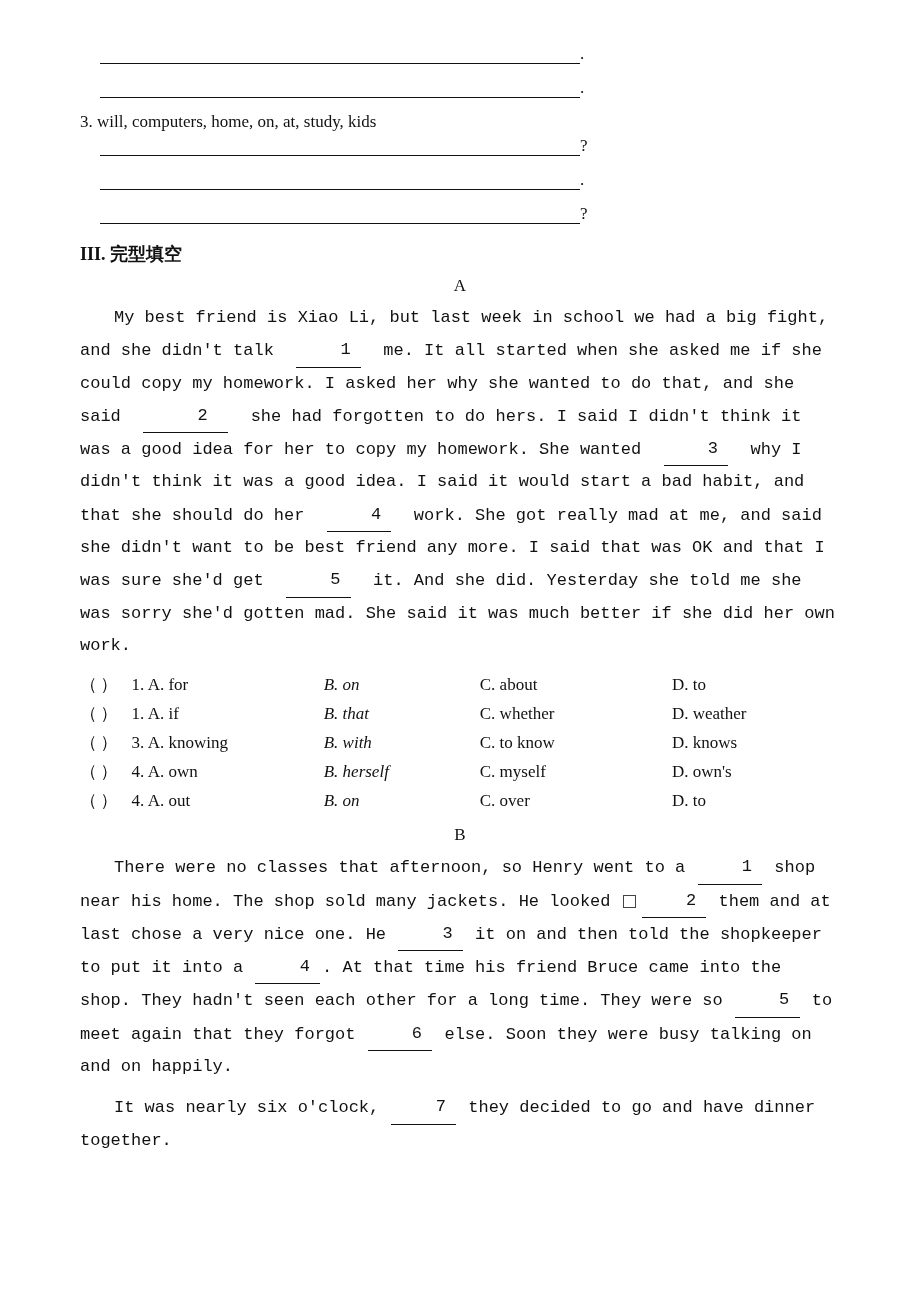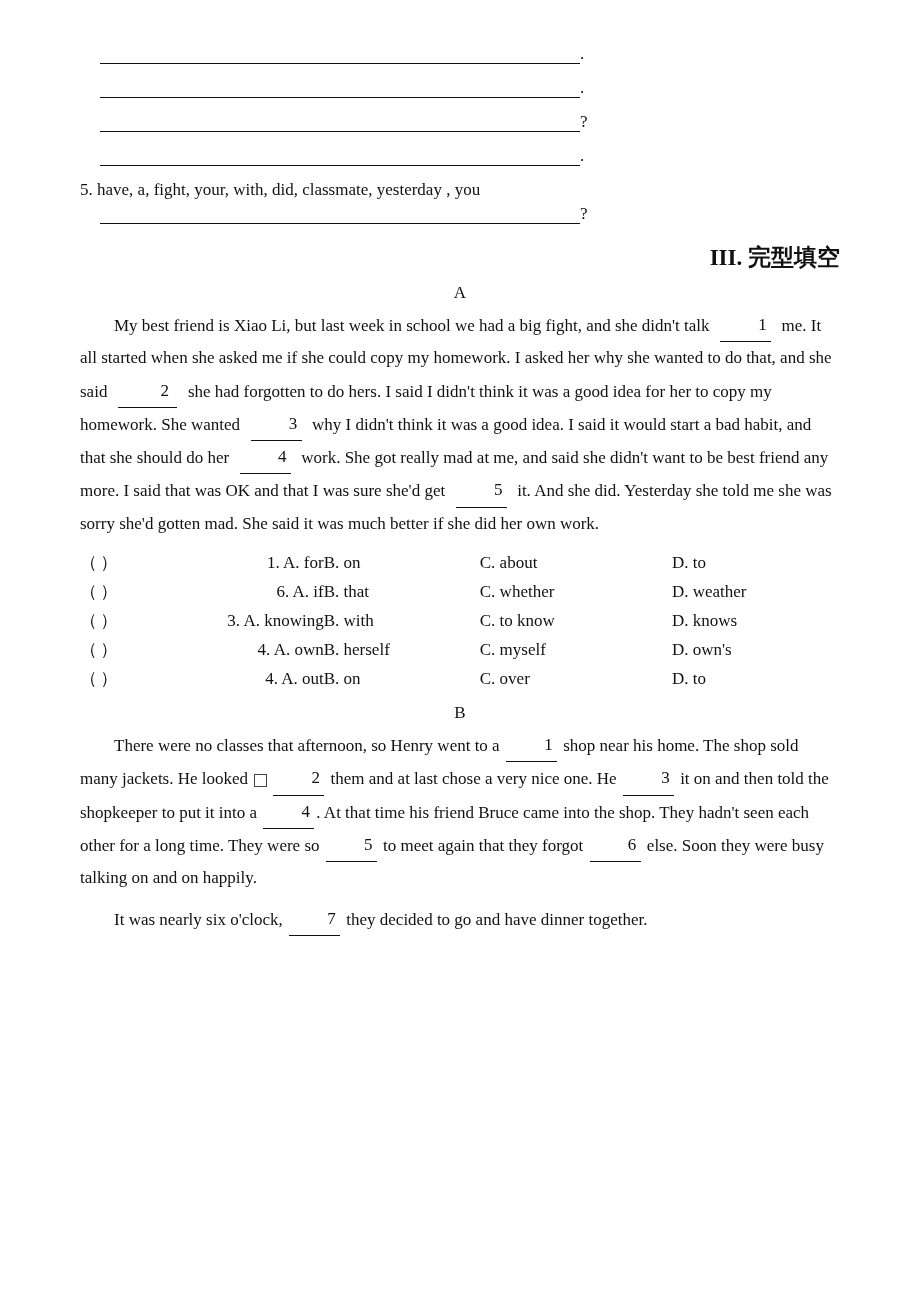--- a/index.html
+++ b/index.html
@@ -20,34 +20,34 @@
       margin-bottom: 14px;
     }
     .item-text {
       margin-bottom: 2px;
     }
     .item-blank-row {
       padding-left: 20px;
       margin-top: 4px;
     }
     .section-title {
-      font-size: 23px;
+      font-size: 18px;
       font-weight: bold;
       margin: 18px 0 10px 0;
-      text-align: right;
     }
     .sub-title {
       text-align: center;
       font-size: 17px;
       margin: 10px 0 6px 0;
     }
     .passage {
       text-indent: 2em;
       line-height: 1.85;
       margin-bottom: 8px;
+      font-family: Liberation Mono, monospace;
     }
     .blank-inline {
       display: inline-block;
       border-bottom: 1px solid #111;
       min-width: 38px;
       text-align: center;
       vertical-align: bottom;
       margin: 0 2px;
       font-style: normal;
     }
@@ -55,22 +55,22 @@
       width: 100%;
       border-collapse: collapse;
       margin: 4px 0 8px 0;
     }
     .choices-table td {
       padding: 3px 0;
       vertical-align: middle;
     }
     .choice-row td:nth-child(1) { width: 16px; }
     .choice-row td:nth-child(2) { width: 26px; }
-    .choice-row td:nth-child(3) { width: 160px; text-align: right; }
-    .choice-row td:nth-child(4) { width: 130px; }
+    .choice-row td:nth-child(3) { width: 160px; }
+    .choice-row td:nth-child(4) { width: 130px; font-style: italic; }
     .choice-row td:nth-child(5) { width: 160px; margin-top: 24px; }
     .choice-row td:nth-child(6) { width: 140px; margin-left: 6px; }
     .checkbox-square {
       display: inline-block;
       width: 13px;
       height: 13px;
       border: 1px solid #444;
       vertical-align: middle;
       margin-right: 2px;
     }
@@ -98,35 +98,35 @@
     </div>
   </div>
 
   <div class="item">
     <div class="item-blank-row">
       <span class="long-line-q"></span><span class="end-period">.</span>
     </div>
   </div>
 
   <div class="item">
+    <div class="item-text">
+      <span>3.</span> <span>will, computers, home, on, at, study, kids</span>
+    </div>
     <div class="item-blank-row">
       <span class="long-line-q"></span><span class="end-question">?</span>
     </div>
   </div>
 
   <div class="item">
     <div class="item-blank-row">
       <span class="long-line-q"></span><span class="end-period">.</span>
     </div>
   </div>
 
   <div class="item">
-    <div class="item-text">
-      <span>5.</span> <span>have, a, fight, your, with, did, classmate, yesterday , you</span>
-    </div>
     <div class="item-blank-row">
       <span class="long-line-q"></span><span class="end-question">?</span>
     </div>
   </div>
 
 </div>
 
 <div>
   <div class="section-title">
     <span>III.</span>&nbsp;<span>完型填空</span>
@@ -144,21 +144,21 @@
         <td>（</td>
         <td>）</td>
         <td>1. A. for</td>
         <td>B. on</td>
         <td>C. about</td>
         <td>D. to</td>
       </tr>
       <tr class="choice-row">
         <td>（</td>
         <td>）</td>
-        <td>6. A. if</td>
+        <td>1. A. if</td>
         <td>B. that</td>
         <td>C. whether</td>
         <td>D. weather</td>
       </tr>
       <tr class="choice-row">
         <td>（</td>
         <td>）</td>
         <td>3. A. knowing</td>
         <td>B. with</td>
         <td>C. to know</td>

